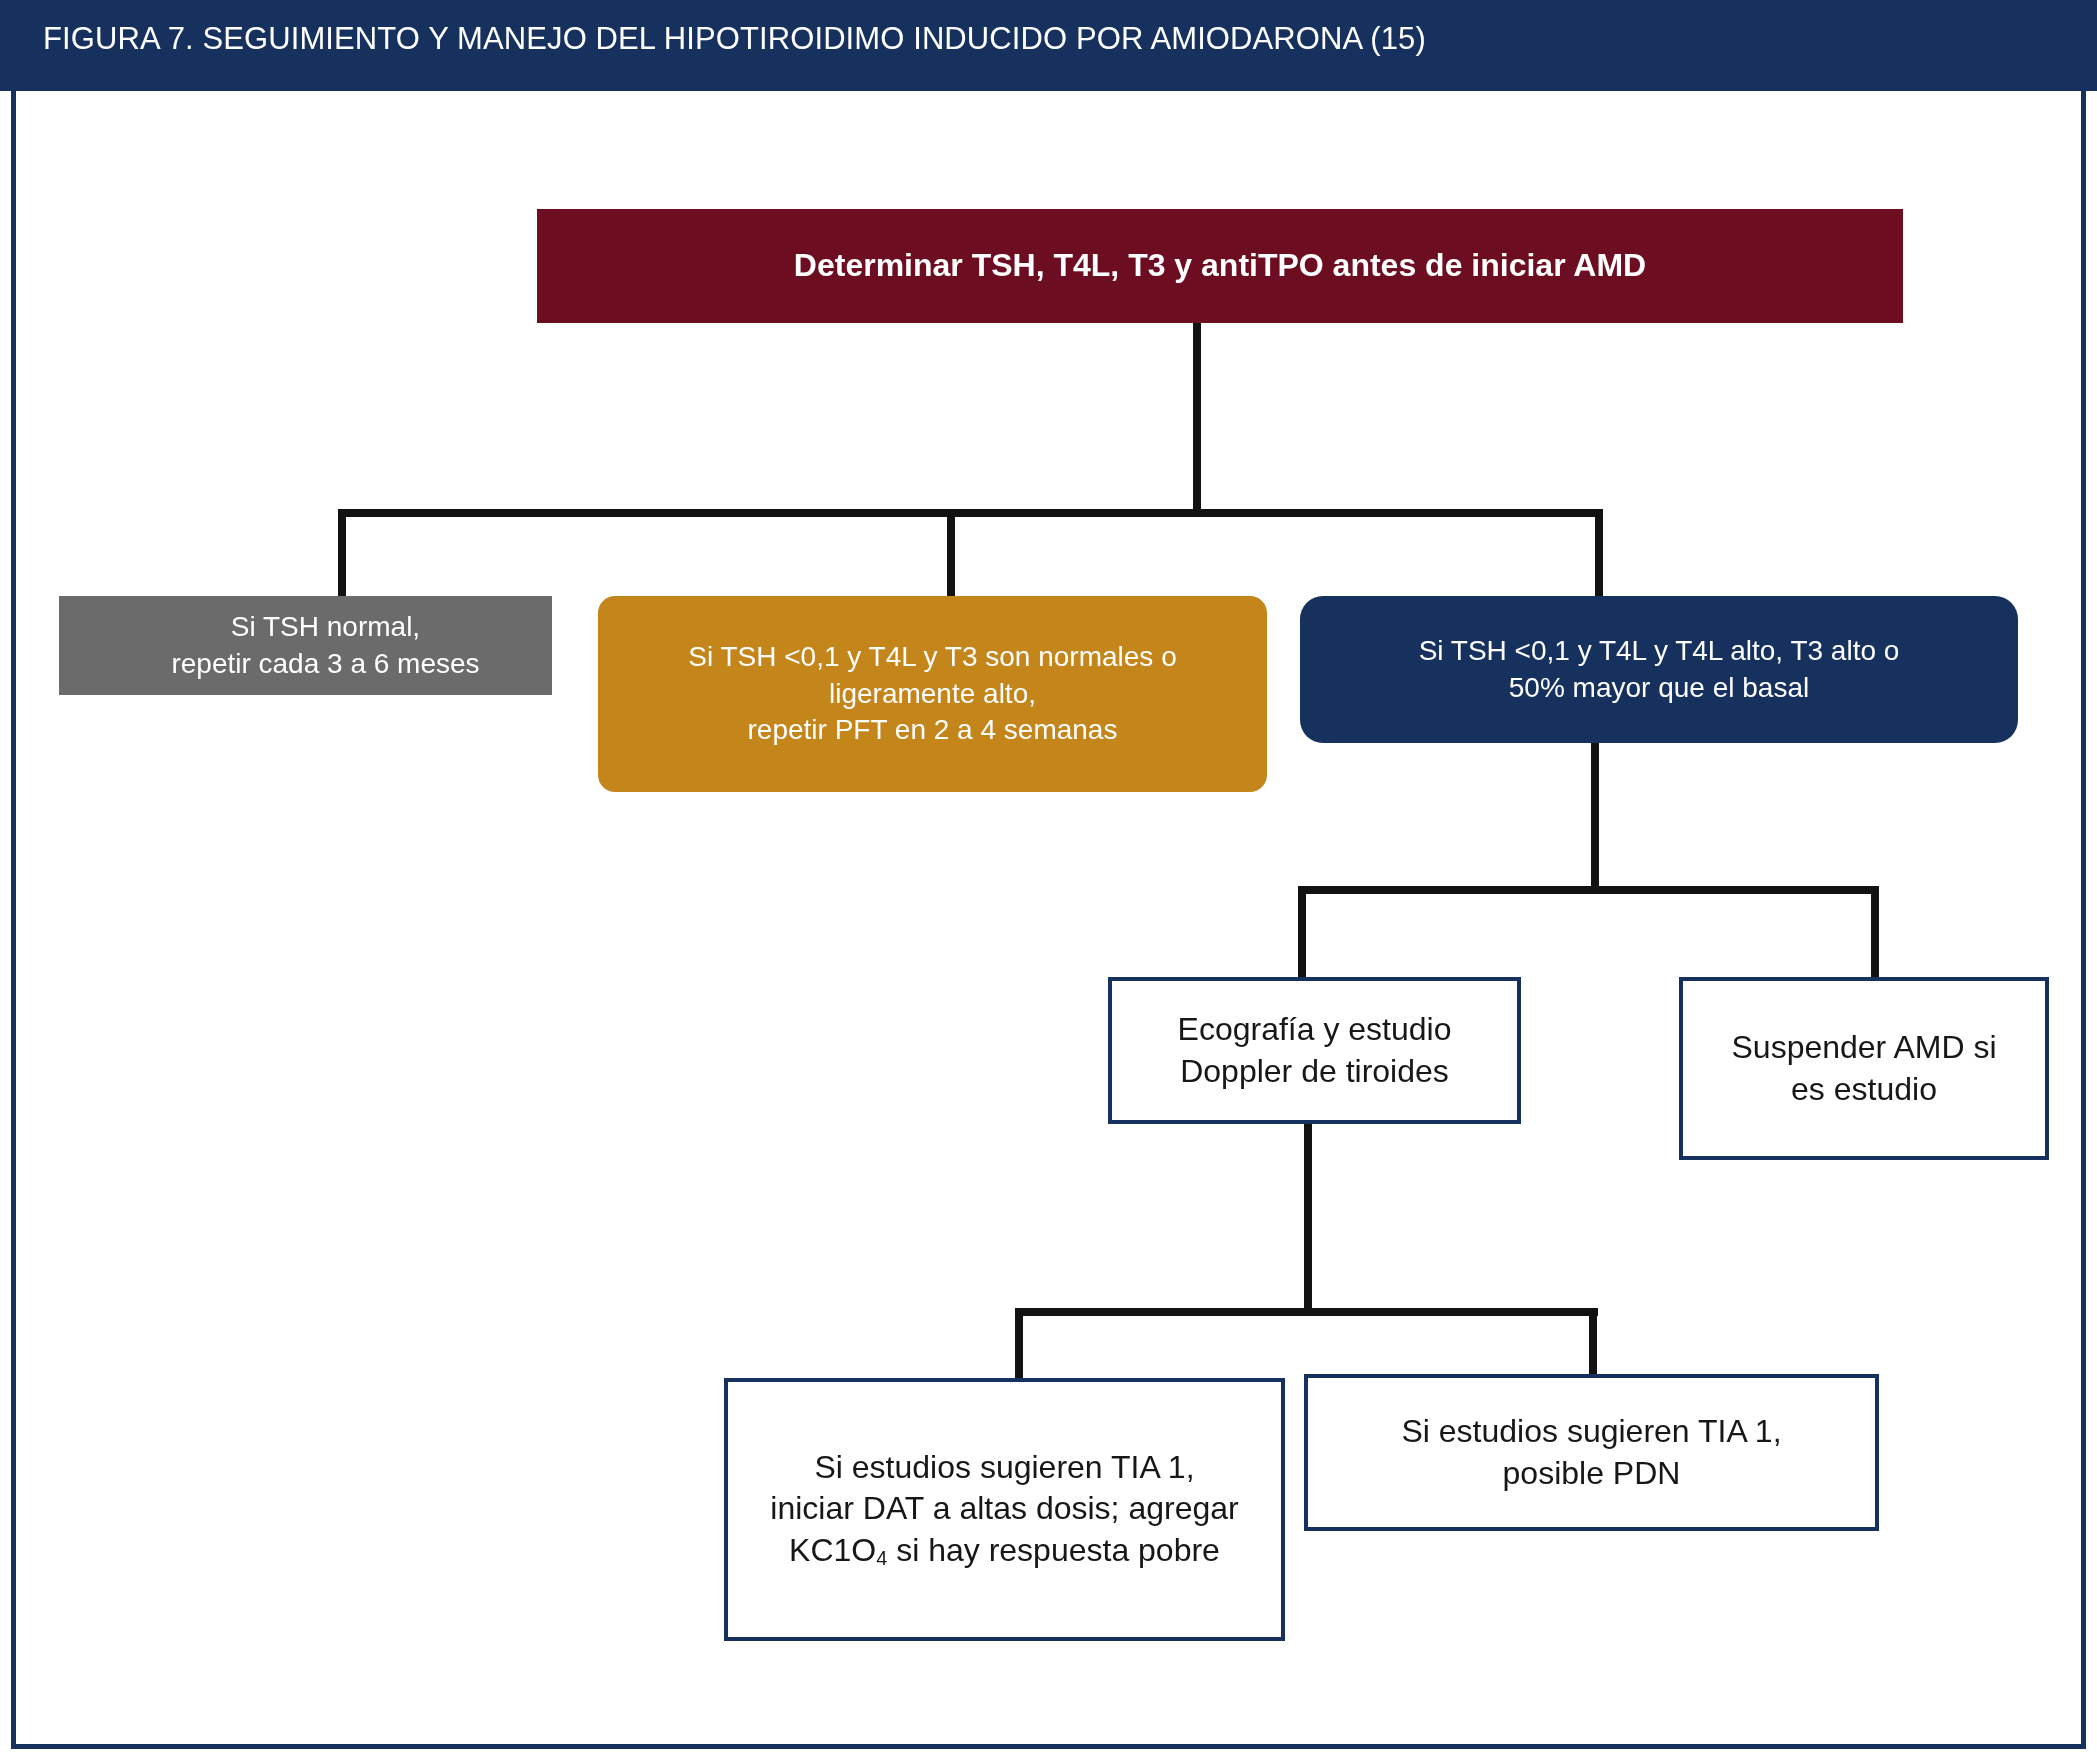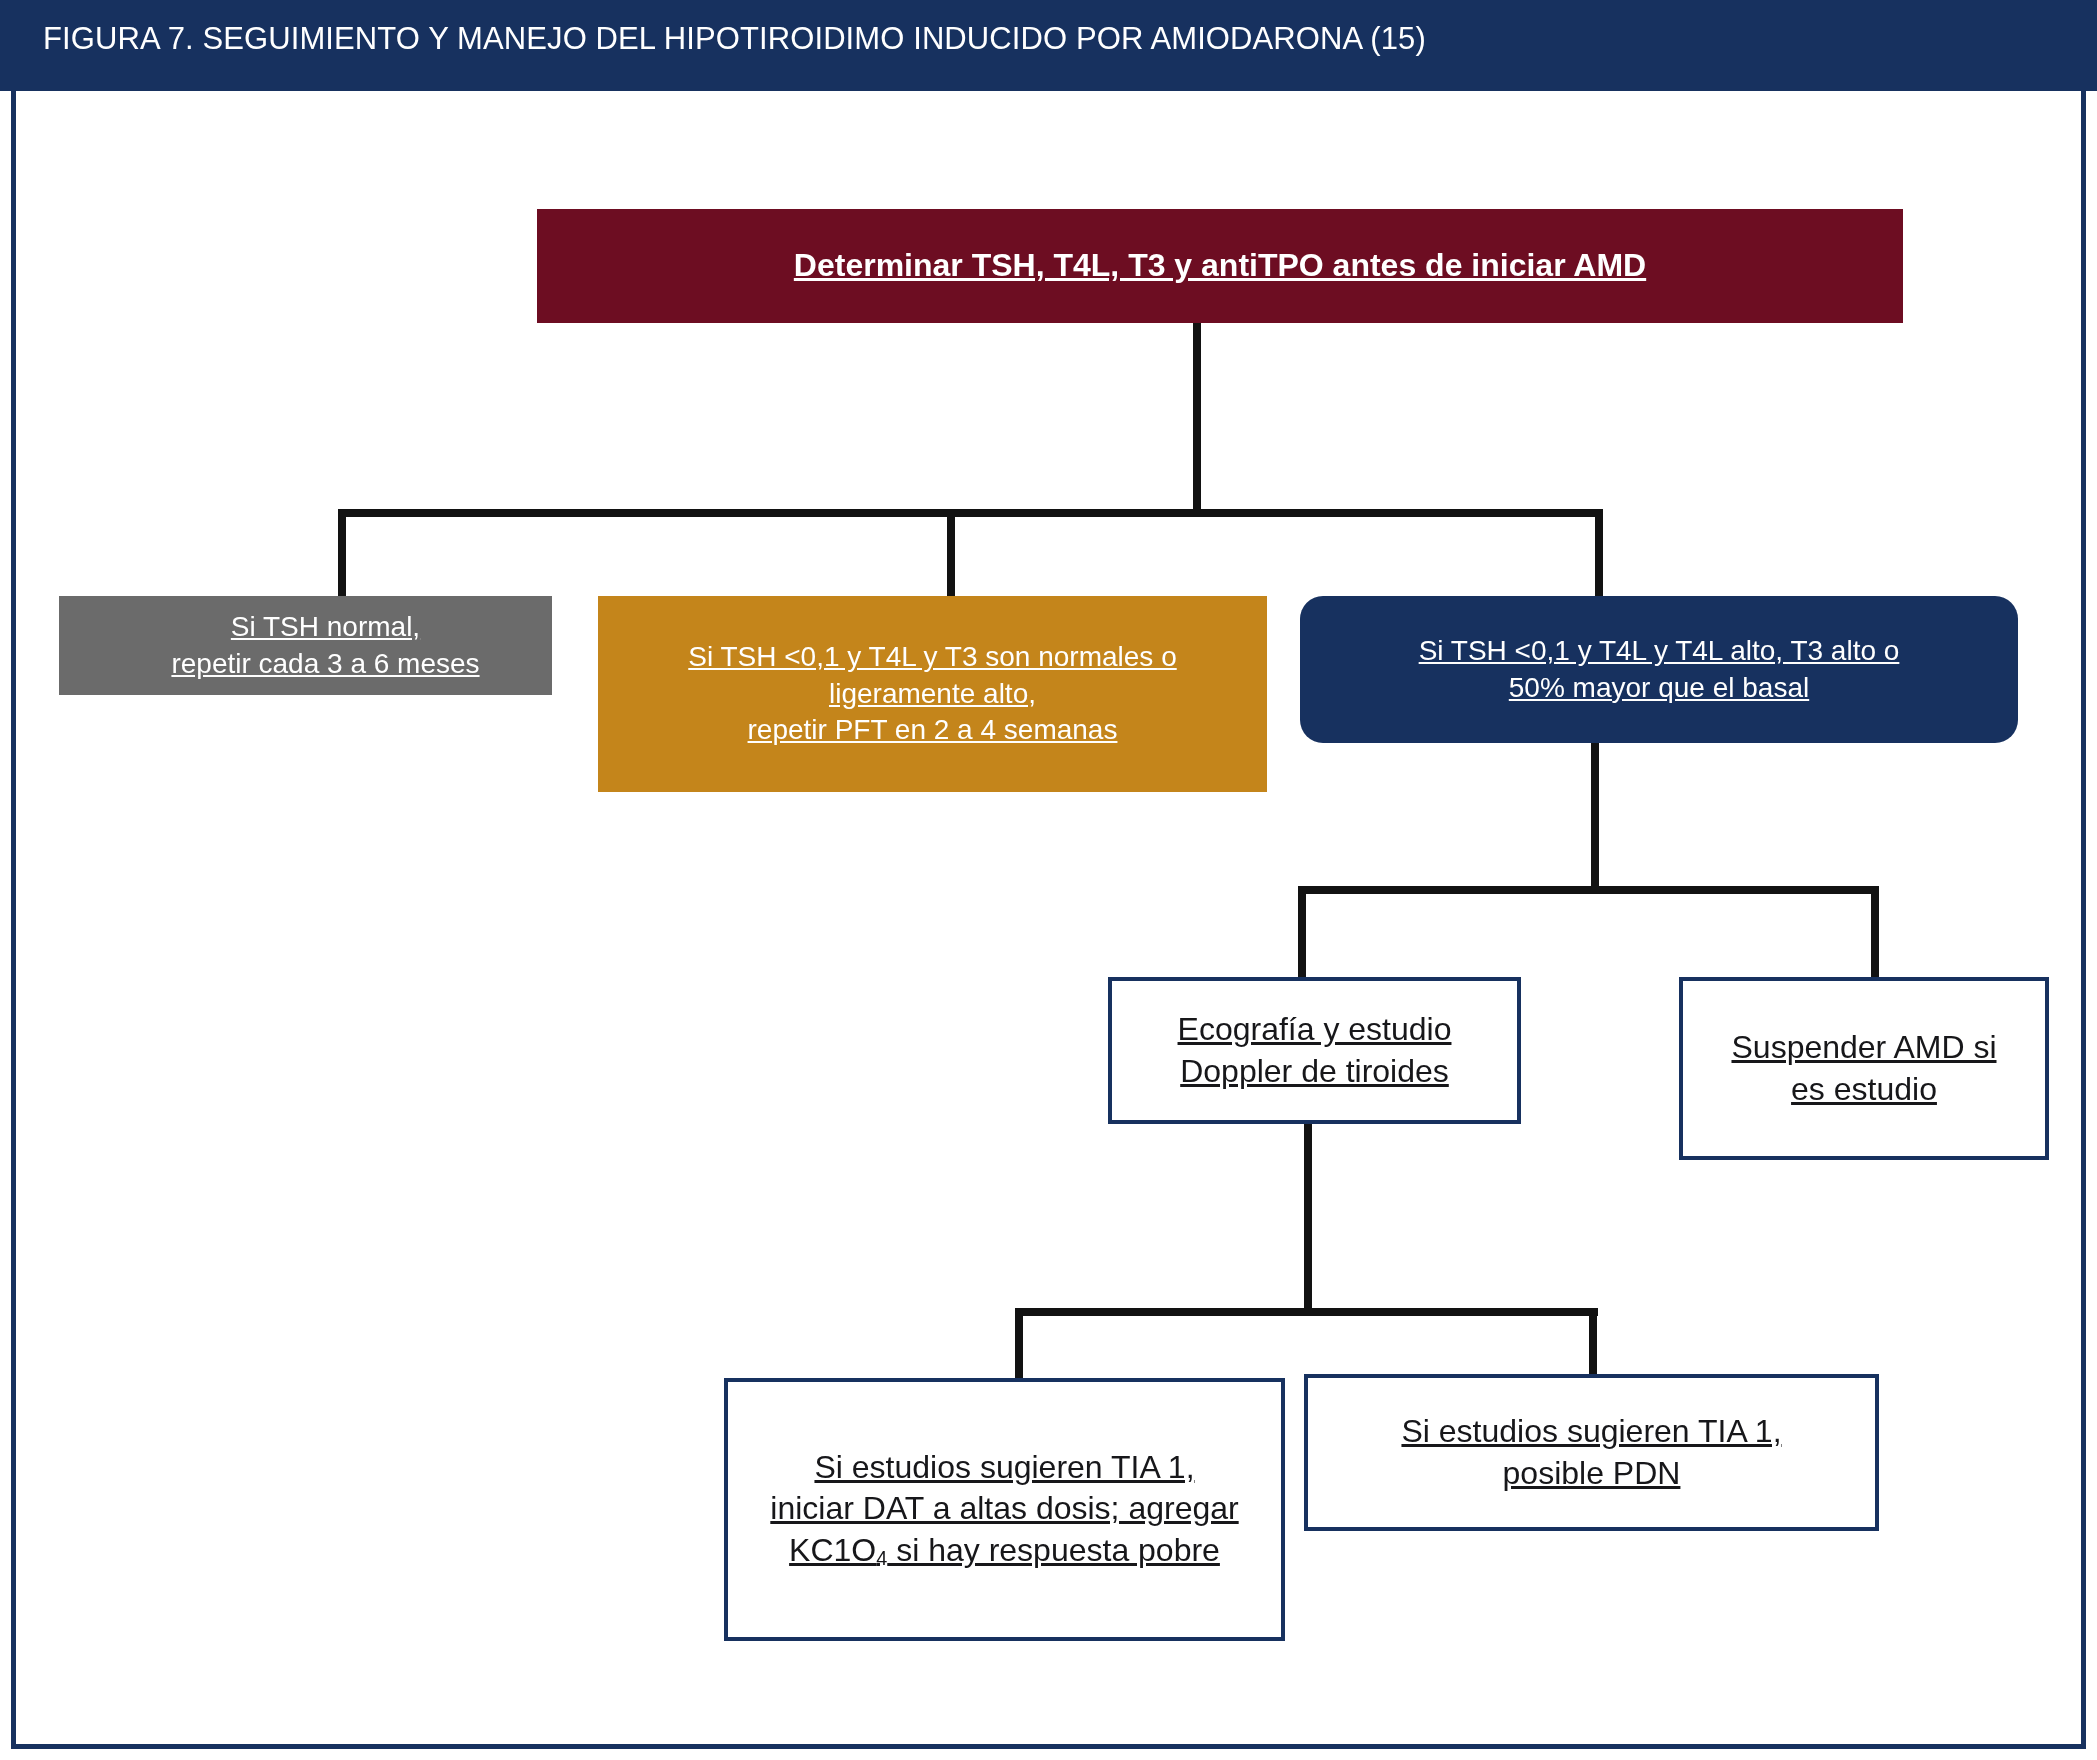--- a/index.html
+++ b/index.html
@@ -44,37 +44,38 @@
 
   
   .node {
     position: absolute;
     display: flex;
     align-items: center;
     justify-content: center;
     text-align: center;
     line-height: 1.30;
   }
-  .node .txt { display: block; width: 100%; padding: 0 11.3px; text-decoration: underline; }
+  .node .txt { display: block; width: 100%; padding: 0 11.3px; }
 
   .node-root {
     background: #6D0D22;
     color: #FFFFFF;
     font-size: 32px;
     font-weight: bold;
   }
   .node-gray {
     background: #6B6B6B;
     color: #FFFFFF;
     font-size: 28px;
   }
   .node-orange {
     background: #C4851B;
     color: #FFFFFF;
     font-size: 28px;
+    border-radius: 17px;
   }
   .node-navy {
     background: #17315F;
     color: #FFFFFF;
     font-size: 28px;
   }
   .node-outline {
     background: #FFFFFF;
     color: #17171A;
     border: 4.4px solid #17315F;

